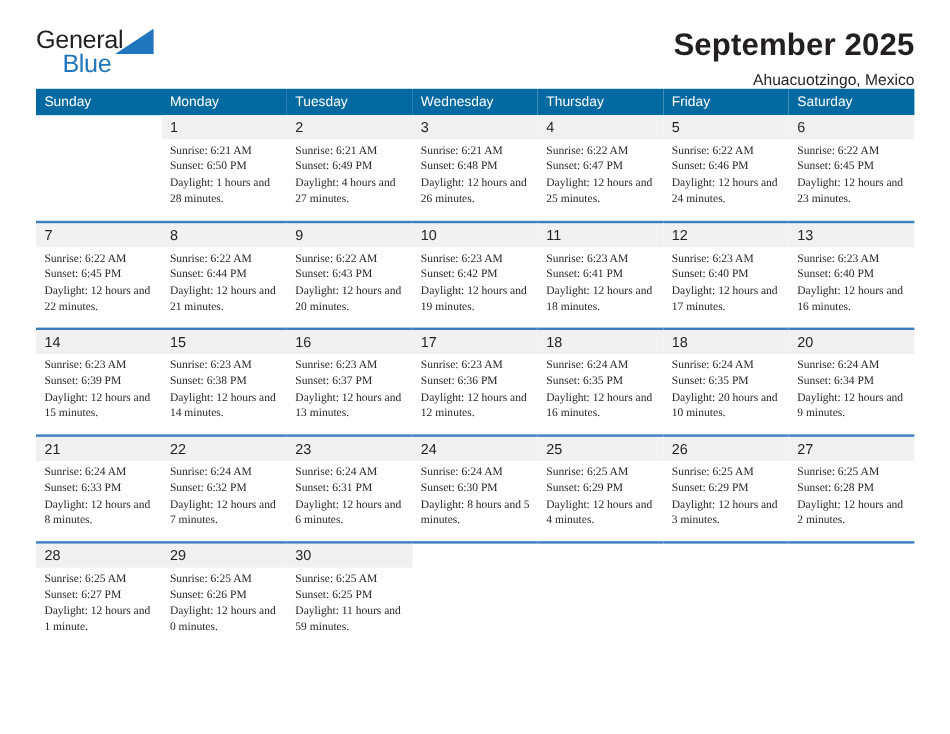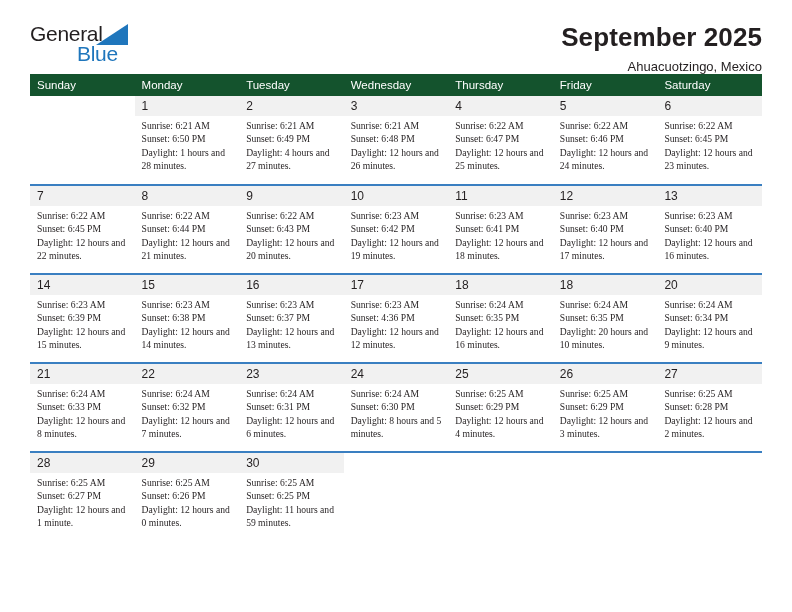--- a/index.html
+++ b/index.html
@@ -41,21 +41,21 @@
     position: absolute;
     left: 0;
     top: 0;
     font-size: 21px;
     letter-spacing: -0.3px;
     color: #231f20;
     line-height: 24px;
   }
   .brand-blue {
     position: absolute;
-    left: 47px;
+    left: 22px;
     top: 20px;
     font-size: 21px;
     letter-spacing: -0.3px;
     color: #1f76bc;
     line-height: 24px;
   }
   .brand-flag {
     position: absolute;
     left: 66px;
     top: 2px;
@@ -83,21 +83,21 @@
     margin-top: 6px;
   }
 
   
   .calendar {
     width: 732px;
     border-collapse: collapse;
     table-layout: fixed;
   }
   .calendar th {
-    background: #14532d;
+    background: #0369a1;
     color: #ffffff;
     font-size: 11.5px;
     font-weight: normal;
     text-align: left;
     padding: 5px 0 5px 7px;
     height: 19px;
     box-sizing: border-box;
   }
   .week-row > td {
     vertical-align: top;
@@ -340,21 +340,21 @@
                 <div>Sunset: 6:37 PM</div>
                 <div class="daylight">Daylight: 12 hours and 13 minutes.</div>
               </div>
             </div>
           </td>
           <td>
             <div class="daycell filled">
               <div class="daynum">17</div>
               <div class="details">
                 <div>Sunrise: 6:23 AM</div>
-                <div>Sunset: 4:36 PM</div>
+                <div>Sunset: 6:36 PM</div>
                 <div class="daylight">Daylight: 12 hours and 12 minutes.</div>
               </div>
             </div>
           </td>
           <td>
             <div class="daycell filled">
               <div class="daynum">18</div>
               <div class="details">
                 <div>Sunrise: 6:24 AM</div>
                 <div>Sunset: 6:35 PM</div>

